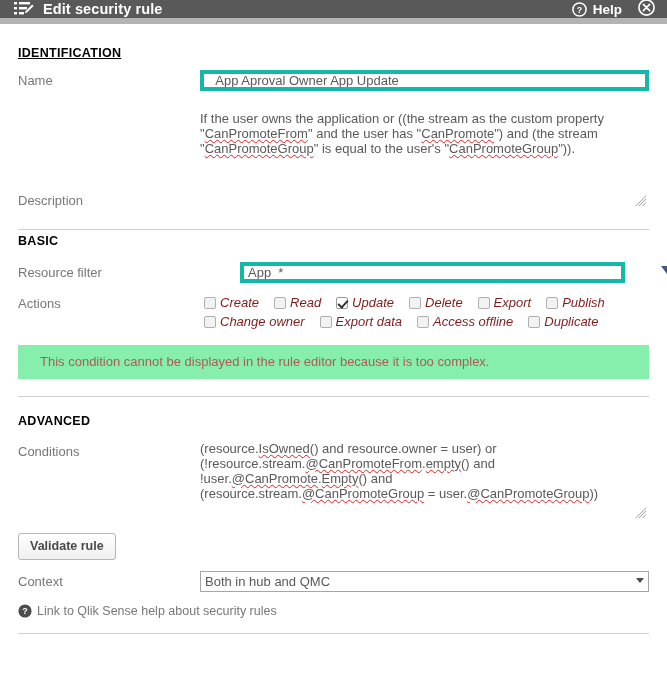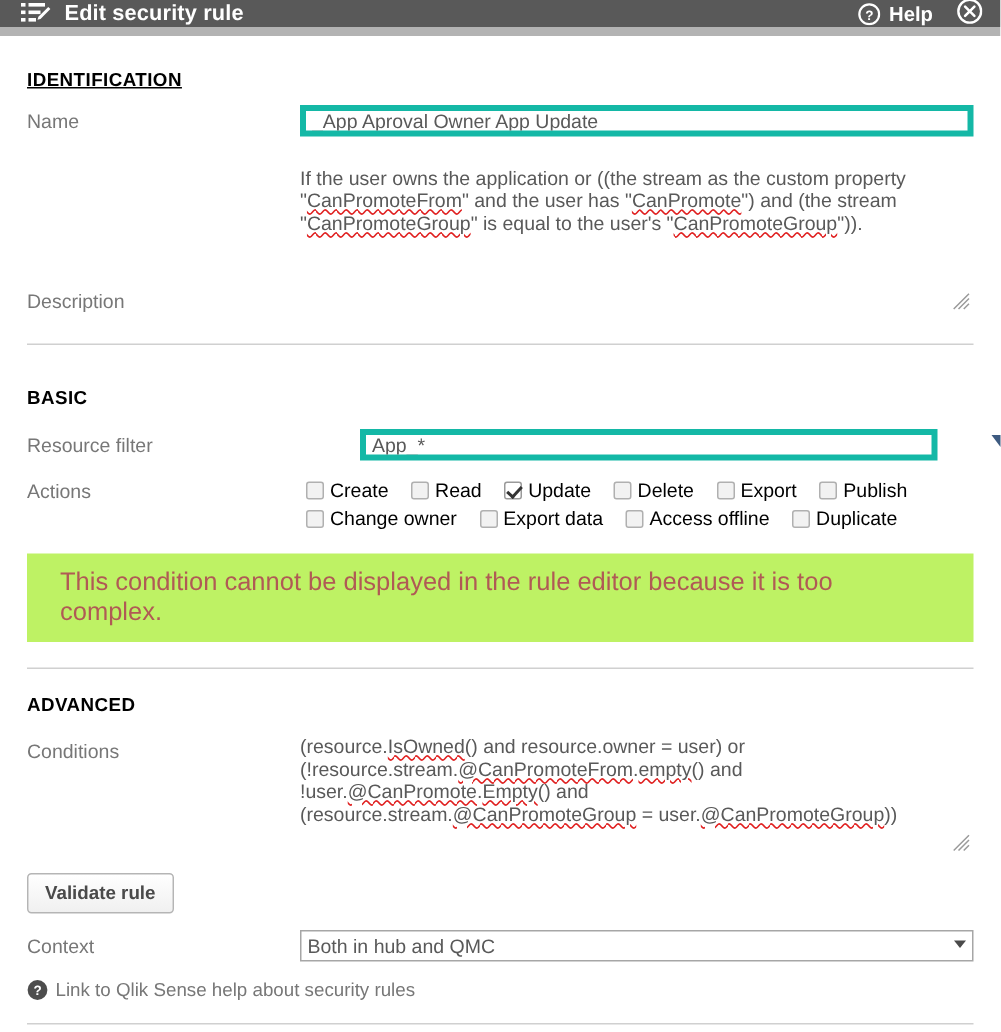--- a/index.html
+++ b/index.html
@@ -58,27 +58,27 @@
     display:inline-block;width:12px;height:12px;box-sizing:border-box;
     border:1px solid #b0b0b0;background:#f2f2f2;border-radius:2px;
     vertical-align:-2px;position:relative;
   }
   .cbox.big{width:14px;height:14px;background:#ebebeb;border-color:#aaaaaa;vertical-align:-3px;}
   .cbox.checked{background:#ffffff;border-color:#9a9a9a;}
   .cbox.checked:after{
     content:"";position:absolute;left:3px;top:0px;width:4px;height:8px;
     border:solid #333333;border-width:0 2px 2px 0;transform:rotate(42deg);
   }
-  .actions-row{line-height:19px;font-size:13px;color:#000000;}
+  .actions-row{line-height:19px;font-size:13px;color:#7f1d1d;font-style:italic;}
   .act{display:inline-block;margin-right:11px;white-space:nowrap;}
   .act span{margin-left:4px;}
   
   .warn{
-    background:#bef264;color:#b05a55;
-    font-size:17px;padding:9px 24px 10px 22px;box-sizing:border-box;
+    background:#86efac;color:#b05a55;
+    font-size:13px;padding:9px 24px 10px 22px;box-sizing:border-box;
   }
   
   .caret-outside{
     position:absolute;right:-24px;top:4px;width:0;height:0;
     border-left:6px solid transparent;border-right:6px solid transparent;
     border-top:8px solid #3d5a80;cursor:pointer;
   }
   .select-wrap{position:relative;}
   select.sel{
     width:100%;box-sizing:border-box;height:21px;
@@ -164,21 +164,21 @@
           <svg width="12" height="12" viewBox="0 0 12 12" xmlns="http://www.w3.org/2000/svg">
             <path d="M11 4 L4 11 M11 7.5 L7.5 11 M11 0.8 L0.8 11" stroke="#9b9b9b" stroke-width="1"></path>
           </svg>
         </span>
       </div>
     </div>
   </div>
 
   <div class="divider" style="margin-top:20px;"></div>
 
-  <div class="section-title" style="margin-top:28px;">BASIC</div>
+  <div class="section-title" style="margin-top:4px;">BASIC</div>
 
   <div class="row" style="margin-top:14px;">
     <div class="lbl">Resource filter</div>
     <div class="fieldcol" style="padding-right:24px;padding-left:40px;">
       <input class="txt" type="text" value="App_*" style="">
       <span class="caret-outside"></span>
     </div>
   </div>
 
   <div class="row" style="margin-top:10px;">

